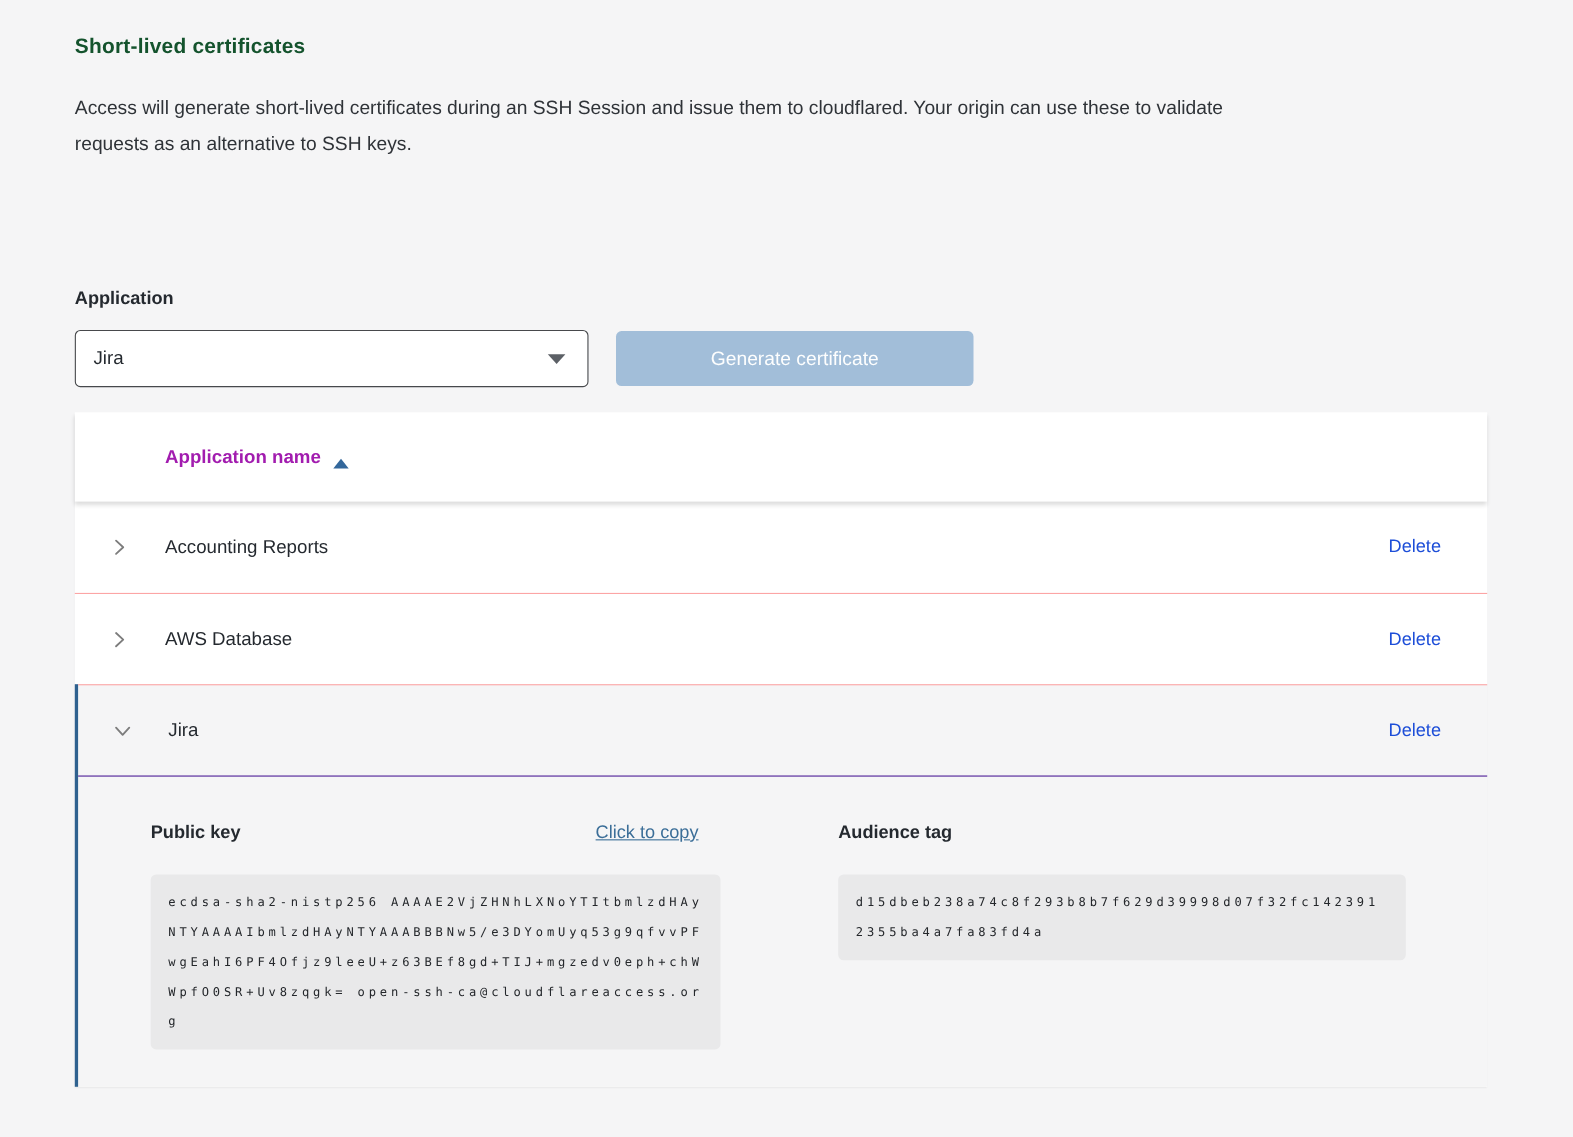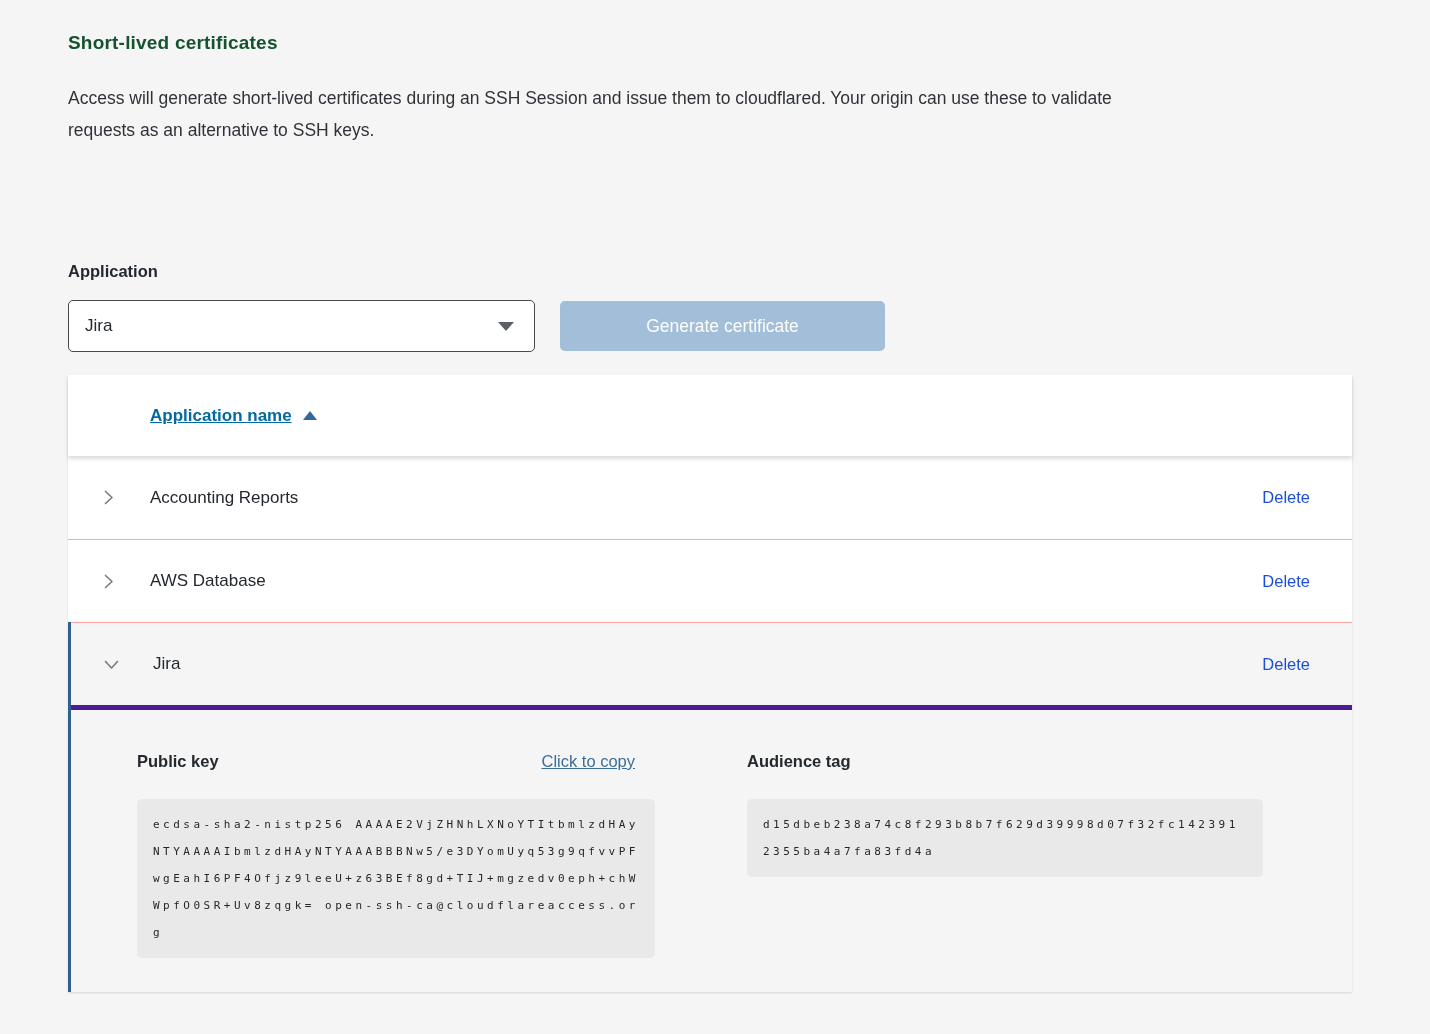--- a/index.html
+++ b/index.html
@@ -60,24 +60,23 @@
   }
   .thead {
     position: relative; z-index: 2;
     height: 81px;
     display: flex; align-items: center;
     padding-left: 82px;
     background: #ffffff;
     box-shadow: 0 3px 4px rgba(0,0,0,0.14);
   }
   .th {
-    display: flex; align-items: center;
-    font-size: 17px; font-weight: bold; color: #0369a1;
-    cursor: pointer;
-    text-decoration: underline;
+    display: flex; align-items: flex-end;
+    font-size: 17px; font-weight: bold; color: #a21caf;
+    cursor: pointer;
   }
   .sort-asc {
     margin-left: 11px;
     width: 0; height: 0;
     border-left: 7px solid transparent;
     border-right: 7px solid transparent;
     border-bottom: 9px solid #33679b;
   }
 
   .row {
@@ -98,27 +97,26 @@
     font-size: 16.5px; color: #1d4ed8;
     text-decoration: none; cursor: pointer;
   }
 
   .expanded-wrap {
     border-left: 3px solid #2f618f;
     background: #f5f5f6;
   }
   .expanded-wrap .row { background: transparent; }
   .detail {
-    border-top: 5px solid #4c1d95;
+    border-top: 1px solid #4c1d95;
     padding: 42px 0 34px 66px;
     display: flex;
-    gap: 32px;
   }
   .detail-col-pk { width: 518px; }
-  .detail-col-at { width: 516px; margin-left: 60px; }
+  .detail-col-at { width: 516px; margin-left: 107px; }
   .detail-head {
     display: flex; align-items: baseline; justify-content: space-between;
     padding-right: 20px;
   }
   .detail-label { font-size: 16.5px; font-weight: bold; color: #24292f; }
   .copy-link {
     font-size: 16.5px; color: #3b6e98;
     text-decoration: underline; cursor: pointer;
   }
   .codeblock {

